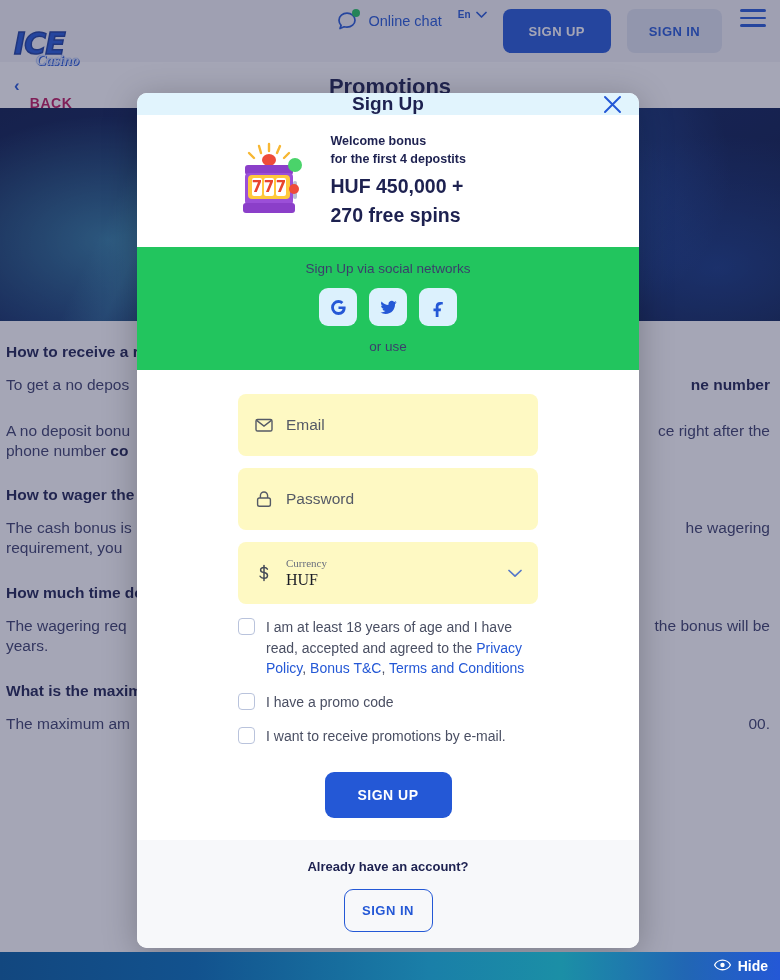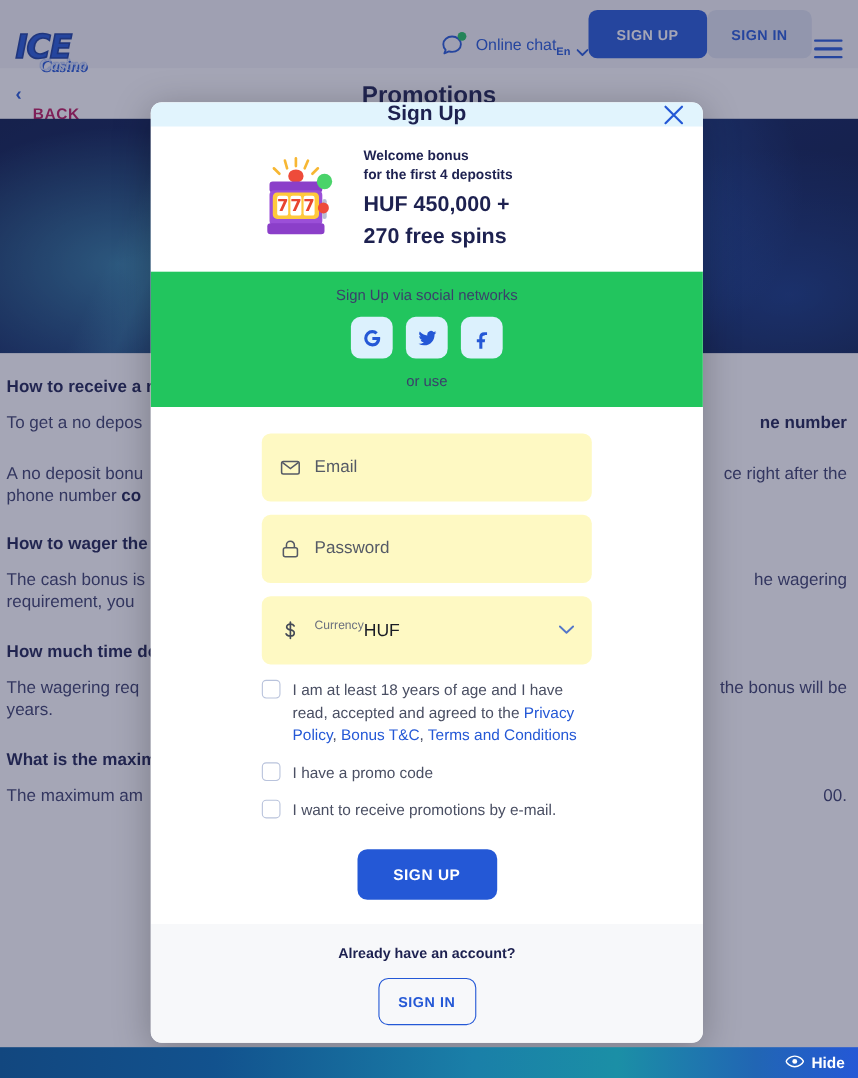--- a/index.html
+++ b/index.html
@@ -57,21 +57,22 @@
     margin-top: -4px;
     margin-left: 22px;
     line-height: 1;
     text-shadow: 0 0 1px #2458d6, 1px 1px 0 #2458d6;
     font-family: "Liberation Serif", serif;
   }
 
   .topbar-right {
     margin-left: auto;
     display: flex;
-    align-items: flex-end;
+    align-items: flex-start;
+    gap: 16px;
   }
 
   .chat-link {
     display: flex; align-items: center; gap: 9px;
     color: #2458d6;
     font-size: 14.5px;
     font-weight: 500;
     cursor: pointer;
   }
   .chat-bubble-wrap { position: relative; width: 24px; height: 24px; }
@@ -292,21 +293,21 @@
     align-items: center;
     padding: 0 16px;
     gap: 12px;
     margin-bottom: 12px;
     cursor: text;
   }
   .field .fi { color: #555a66; display:flex; }
   .field-ph { font-size: 15.5px; color: #555a66; }
 
   .field.select-field { cursor: pointer; }
-  .sel-texts { display: flex; flex-direction: row; line-height: 1.15; }
+  .sel-texts { display: flex; flex-direction: column; line-height: 1.15; font-family: Liberation Serif, serif; }
   .sel-label { font-size: 11px; color: #6a6f7e; }
   .sel-value { font-size: 16px; color: #1a1c26; margin-top: 2px;}
   .sel-caret { margin-left: auto; color: #5577c9; }
 
   .checks { margin-top: 13px; }
   .check-row {
     display: flex;
     gap: 11px;
     margin-bottom: 14px;
     align-items: flex-start;

